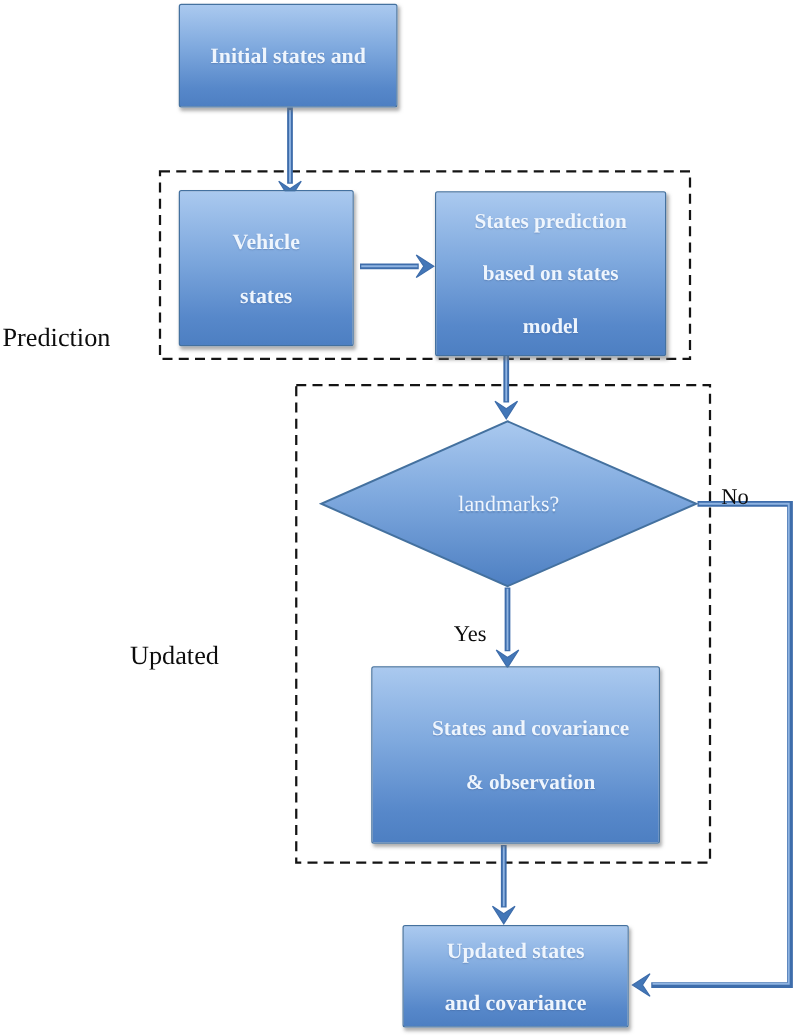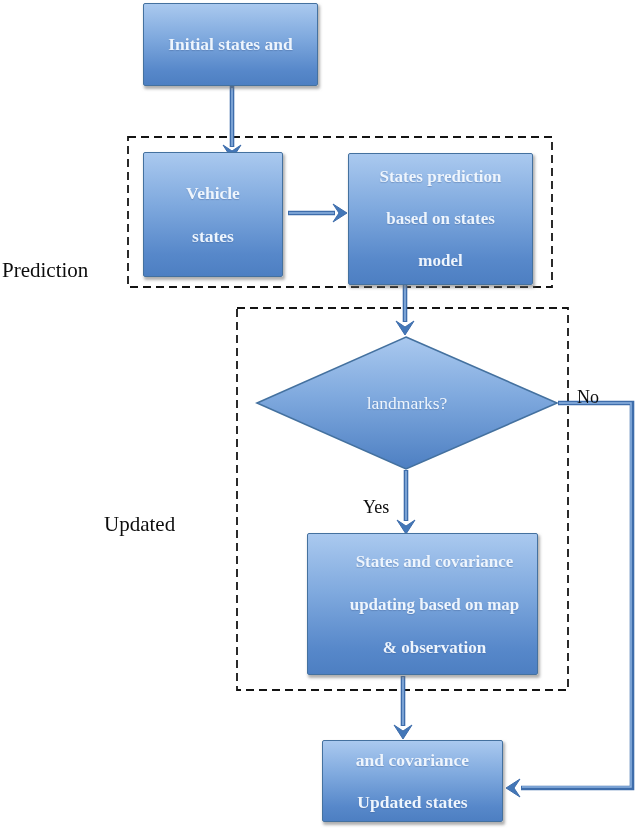--- a/index.html
+++ b/index.html
@@ -147,29 +147,28 @@
   <div class="node" style="left:348px;top:153px;width:185px;height:132px;font-size:17px;">
     <div class="nline" style="line-height:42px;">States prediction</div>
     <div class="nline" style="line-height:42px;">based on states</div>
     <div class="nline" style="line-height:42px;">model</div>
   </div>
 
   <div class="diamond-text">
     <div class="nline">landmarks?</div>
   </div>
 
-  <div class="node" style="left:307px;top:533px;width:231px;height:142px;font-size:17px;padding-left:24px;">
+  <div class="node" style="left:297px;top:533px;width:231px;height:142px;font-size:17px;padding-left:24px;">
     <div class="nline" style="line-height:43px;">States and covariance</div>
-    <div class="nline" style="line-height:43px;">updating based on map</div>
     <div class="nline" style="line-height:43px;">&amp; observation</div>
   </div>
 
   <div class="node" style="left:322px;top:740px;width:181px;height:82px;">
+    <div class="nline" style="line-height:42px;">Updated states</div>
     <div class="nline" style="line-height:42px;">and covariance</div>
-    <div class="nline" style="line-height:42px;">Updated states</div>
   </div>
 
   <div class="phase-label" style="left:2px;top:218px;margin-top:40px;">Prediction</div>
   <div class="phase-label" style="left:104px;top:512px;">Updated</div>
 
   <div class="branch-label" style="left:363px;top:497px;">Yes</div>
   <div class="branch-label" style="left:577px;top:387px;">No</div>
 
 </div>
 

